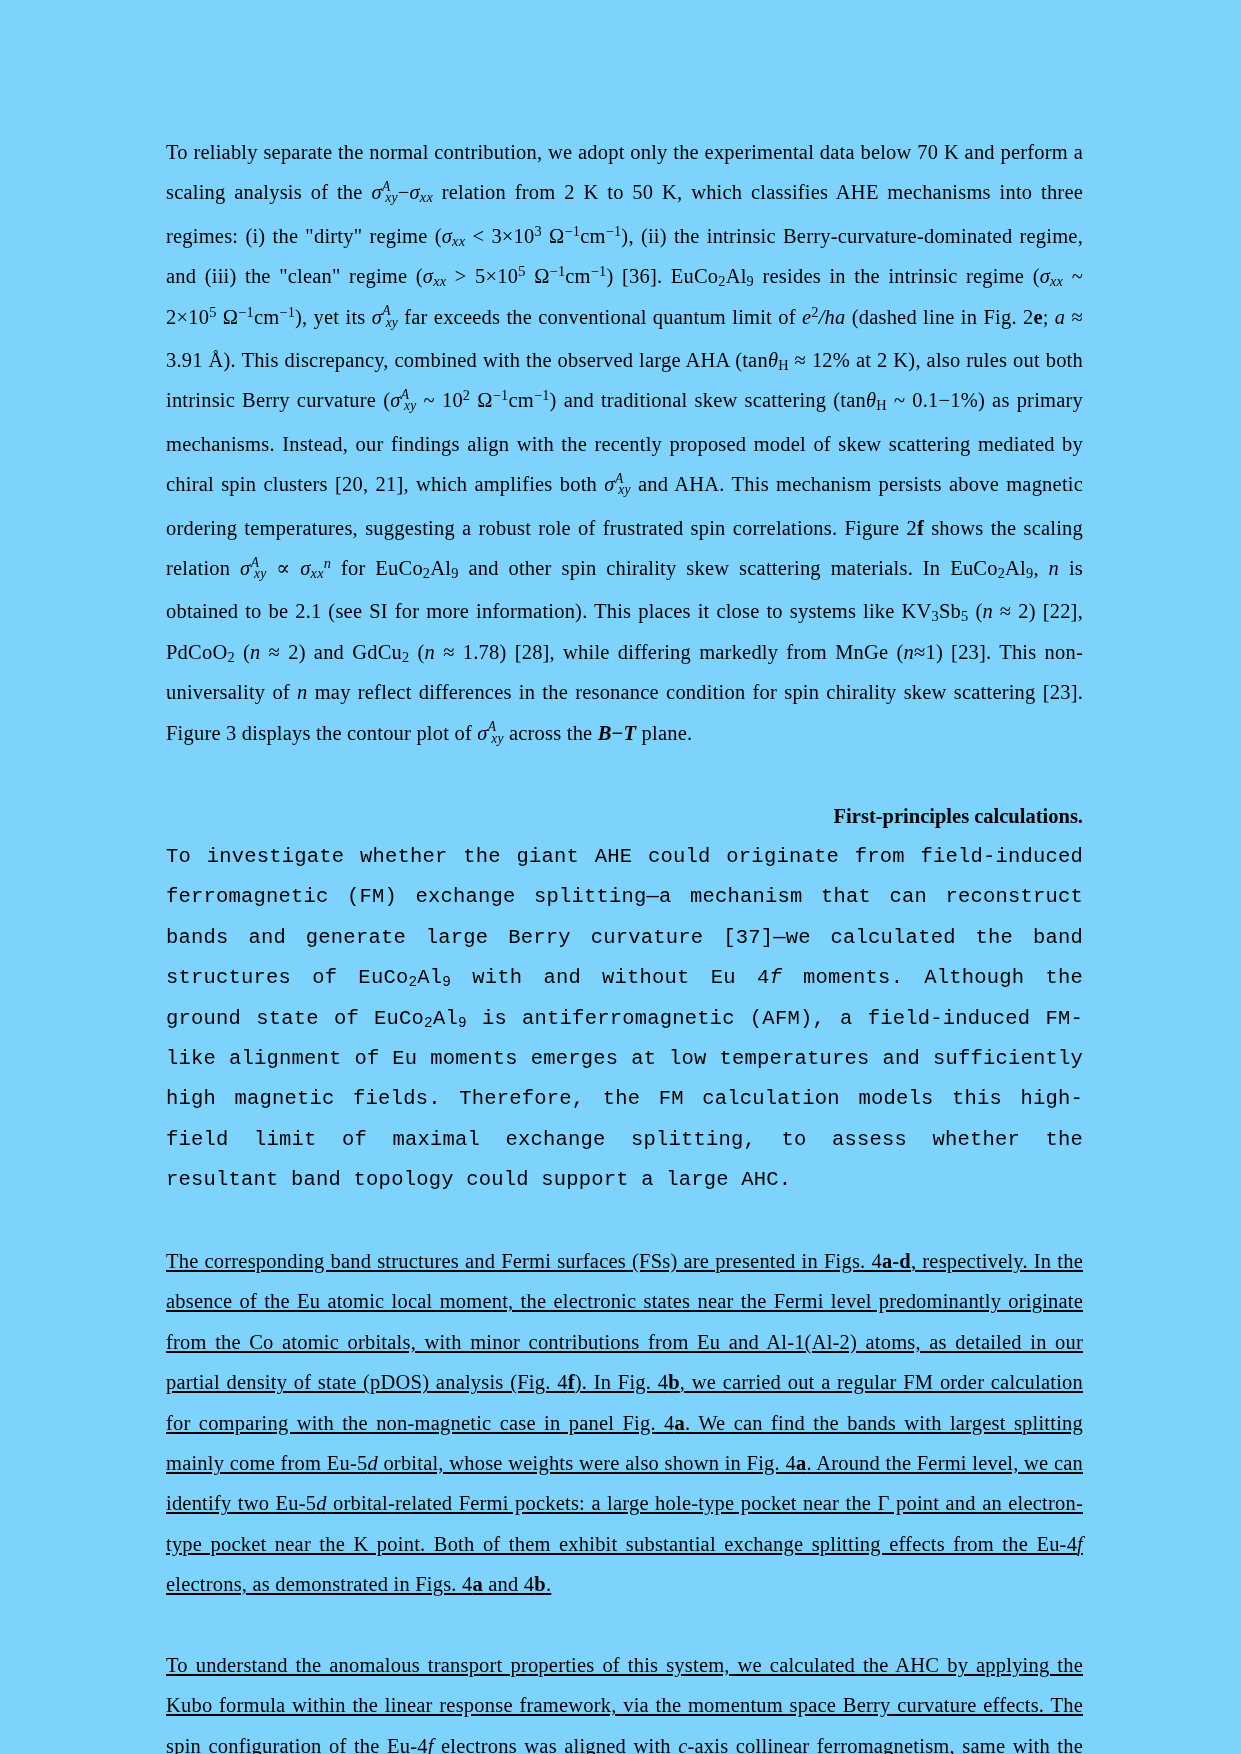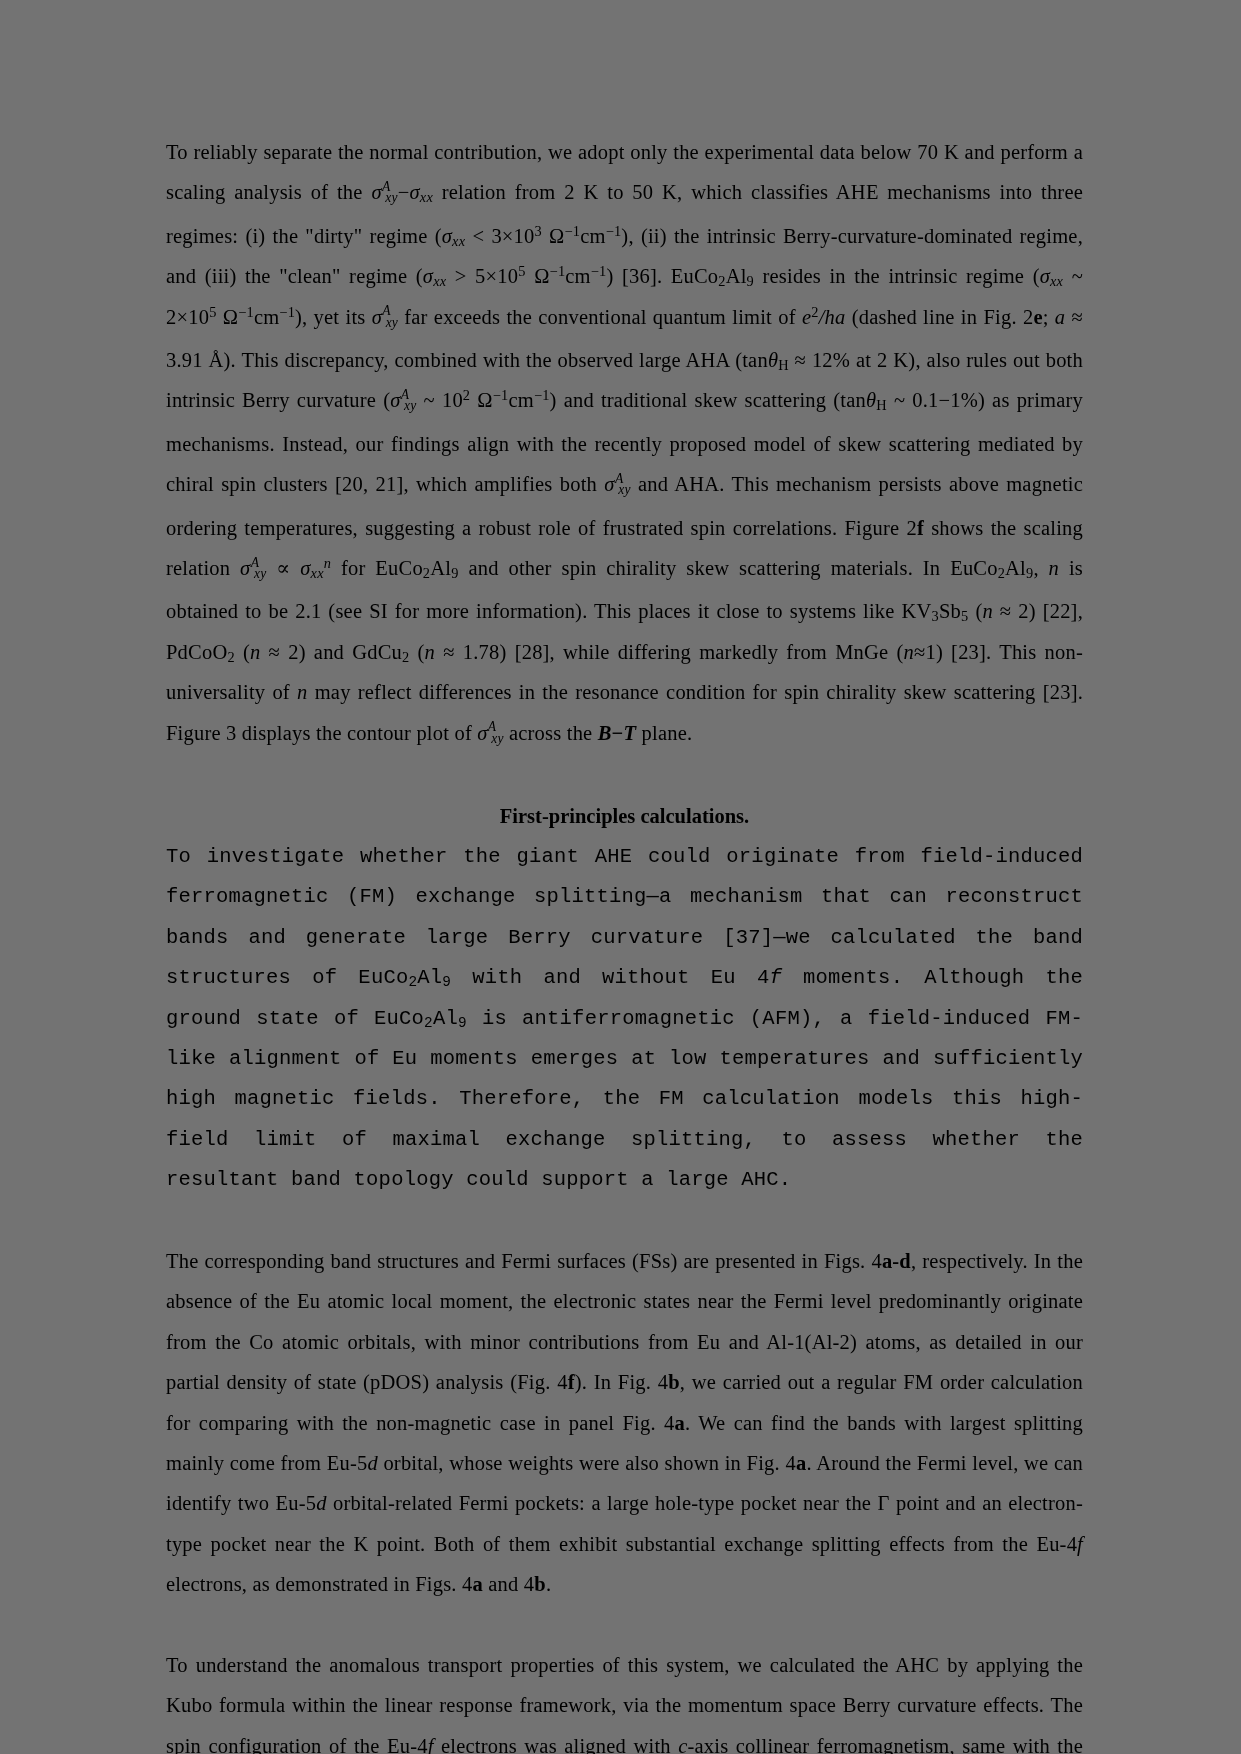--- a/index.html
+++ b/index.html
@@ -13,45 +13,46 @@
     font-family: "Liberation Serif", "DejaVu Serif", serif;
     color: #000000;
     -webkit-font-smoothing: antialiased;
   }
   .page {
     position: relative;
     width: 1241px;
     height: 1754px;
     box-sizing: border-box;
     padding: 132px 158px 100px 166px;
-    background: #737373;
+    background: #7dd3fc;
   }
   .body-text {
     font-size: 20.5px;
     line-height: 40.4px;
     text-align: justify;
     text-justify: inter-word;
     margin: 0;
     letter-spacing: 0.01em;
   }
   p.para {
     margin: 0 0 0 0;
   }
   p.para + p.para {
     margin-top: 0;
+    text-decoration: underline;
   }
   .gap-para {
     margin-top: 40.4px !important;
   }
   h2.section-heading {
     font-size: 20.5px;
     line-height: 40.4px;
     font-weight: bold;
     margin: 40.4px 0 0 0;
-    text-align: center;
+    text-align: right;
   }
   h2.section-heading + p.para {
     margin-top: 0;
     font-family: Liberation Mono, monospace;
   }
   sub {
     font-size: 0.70em;
     vertical-align: -0.23em;
     line-height: 0;
   }

